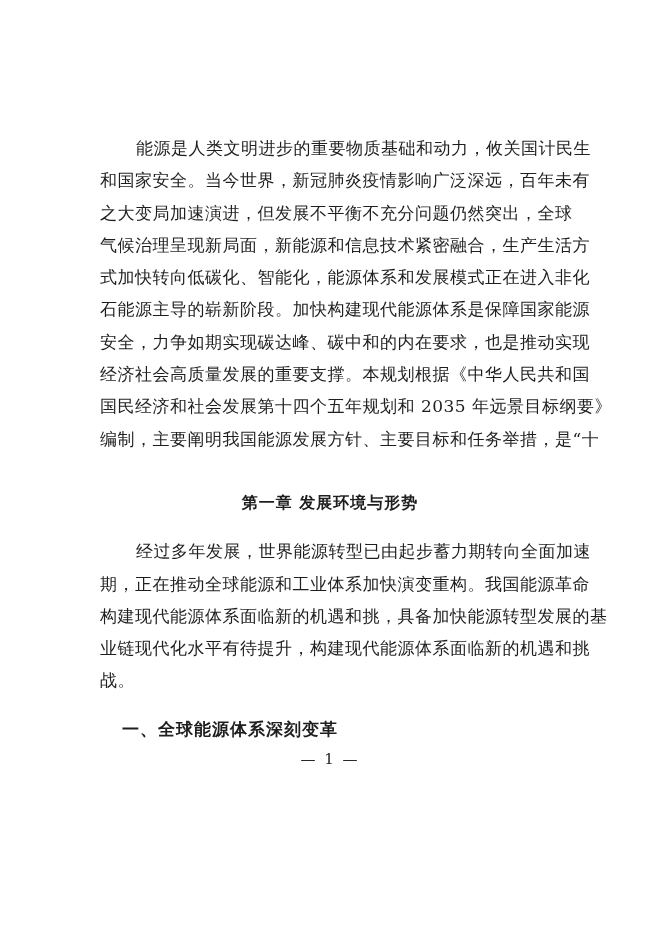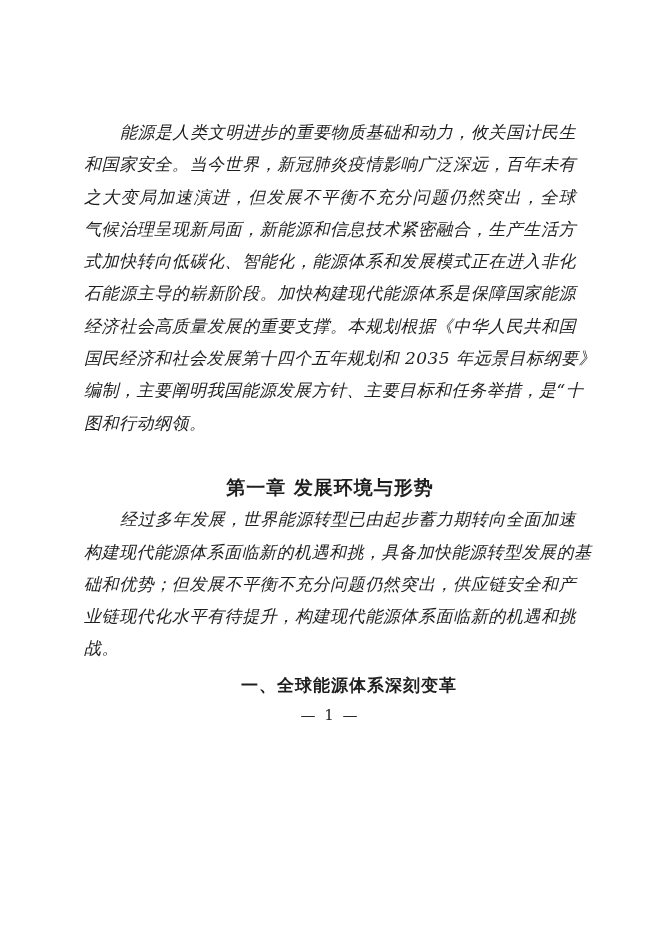--- a/index.html
+++ b/index.html
@@ -16,56 +16,54 @@
     font-family: "DejaVu Serif", "Liberation Serif", serif;
     color: #1e1e1e;
   }
   .content {
     position: absolute;
     top: 116px;
     left: 84px;
     width: 492px;
   }
   .para {
-    margin: 0;
-    font-style: italic;
+    margin: 16px;
   }
   .para .line {
     font-size: 17px;
     line-height: 32.3px;
     letter-spacing: 0.5px;
     text-align: justify;
     text-align-last: justify;
     text-justify: inter-character;
     white-space: nowrap;
   }
   .para .line.first {
     padding-left: 36px;
   }
   .para .line.last {
     text-align-last: left;
   }
   .chapter-heading {
     margin: 32px 0 0 0;
-    font-size: 19px;
+    font-size: 16px;
     font-weight: 700;
     line-height: 32.3px;
     letter-spacing: 1px;
     text-align: center;
     font-family: "DejaVu Serif", "Liberation Serif", serif;
   }
   .section-heading {
     margin: 4px 0 0 0;
     padding-left: 38px;
     font-size: 17px;
     font-weight: 700;
     line-height: 32.3px;
     letter-spacing: 1px;
     font-family: "DejaVu Sans", "Liberation Sans", sans-serif;
-    text-align: center;
   }
   .page-footer {
     margin-top: 4px;
     text-align: center;
     font-size: 15px;
     line-height: 20px;
     letter-spacing: 2px;
     color: #222222;
   }
 </style>
@@ -75,32 +73,32 @@
 <div class="page">
   <div class="content">
 
     <div class="para">
         <div class="line first">能源是人类文明进步的重要物质基础和动力，攸关国计民生</div>
         <div class="line">和国家安全。当今世界，新冠肺炎疫情影响广泛深远，百年未有</div>
         <div class="line">之大变局加速演进，但发展不平衡不充分问题仍然突出，全球</div>
         <div class="line">气候治理呈现新局面，新能源和信息技术紧密融合，生产生活方</div>
         <div class="line">式加快转向低碳化、智能化，能源体系和发展模式正在进入非化</div>
         <div class="line">石能源主导的崭新阶段。加快构建现代能源体系是保障国家能源</div>
+        <div class="line">安全，力争如期实现碳达峰、碳中和的内在要求，也是推动实现</div>
         <div class="line">经济社会高质量发展的重要支撑。本规划根据《中华人民共和国</div>
         <div class="line">国民经济和社会发展第十四个五年规划和 2035 年远景目标纲要》</div>
         <div class="line">编制，主要阐明我国能源发展方针、主要目标和任务举措，是“十</div>
-        <div class="line last">图和行动纲领。</div>
       </div>
 
     <h1 class="chapter-heading">第一章 发展环境与形势</h1>
 
     <div class="para">
         <div class="line first">经过多年发展，世界能源转型已由起步蓄力期转向全面加速</div>
+        <div class="line">期，正在推动全球能源和工业体系加快演变重构。我国能源革命</div>
         <div class="line">构建现代能源体系面临新的机遇和挑，具备加快能源转型发展的基</div>
-        <div class="line">础和优势；但发展不平衡不充分问题仍然突出，供应链安全和产</div>
         <div class="line">业链现代化水平有待提升，构建现代能源体系面临新的机遇和挑</div>
         <div class="line last">战。</div>
       </div>
 
     <h2 class="section-heading">一、全球能源体系深刻变革</h2>
 
     <div class="page-footer">— 1 —</div>
 
   </div>
 </div>

